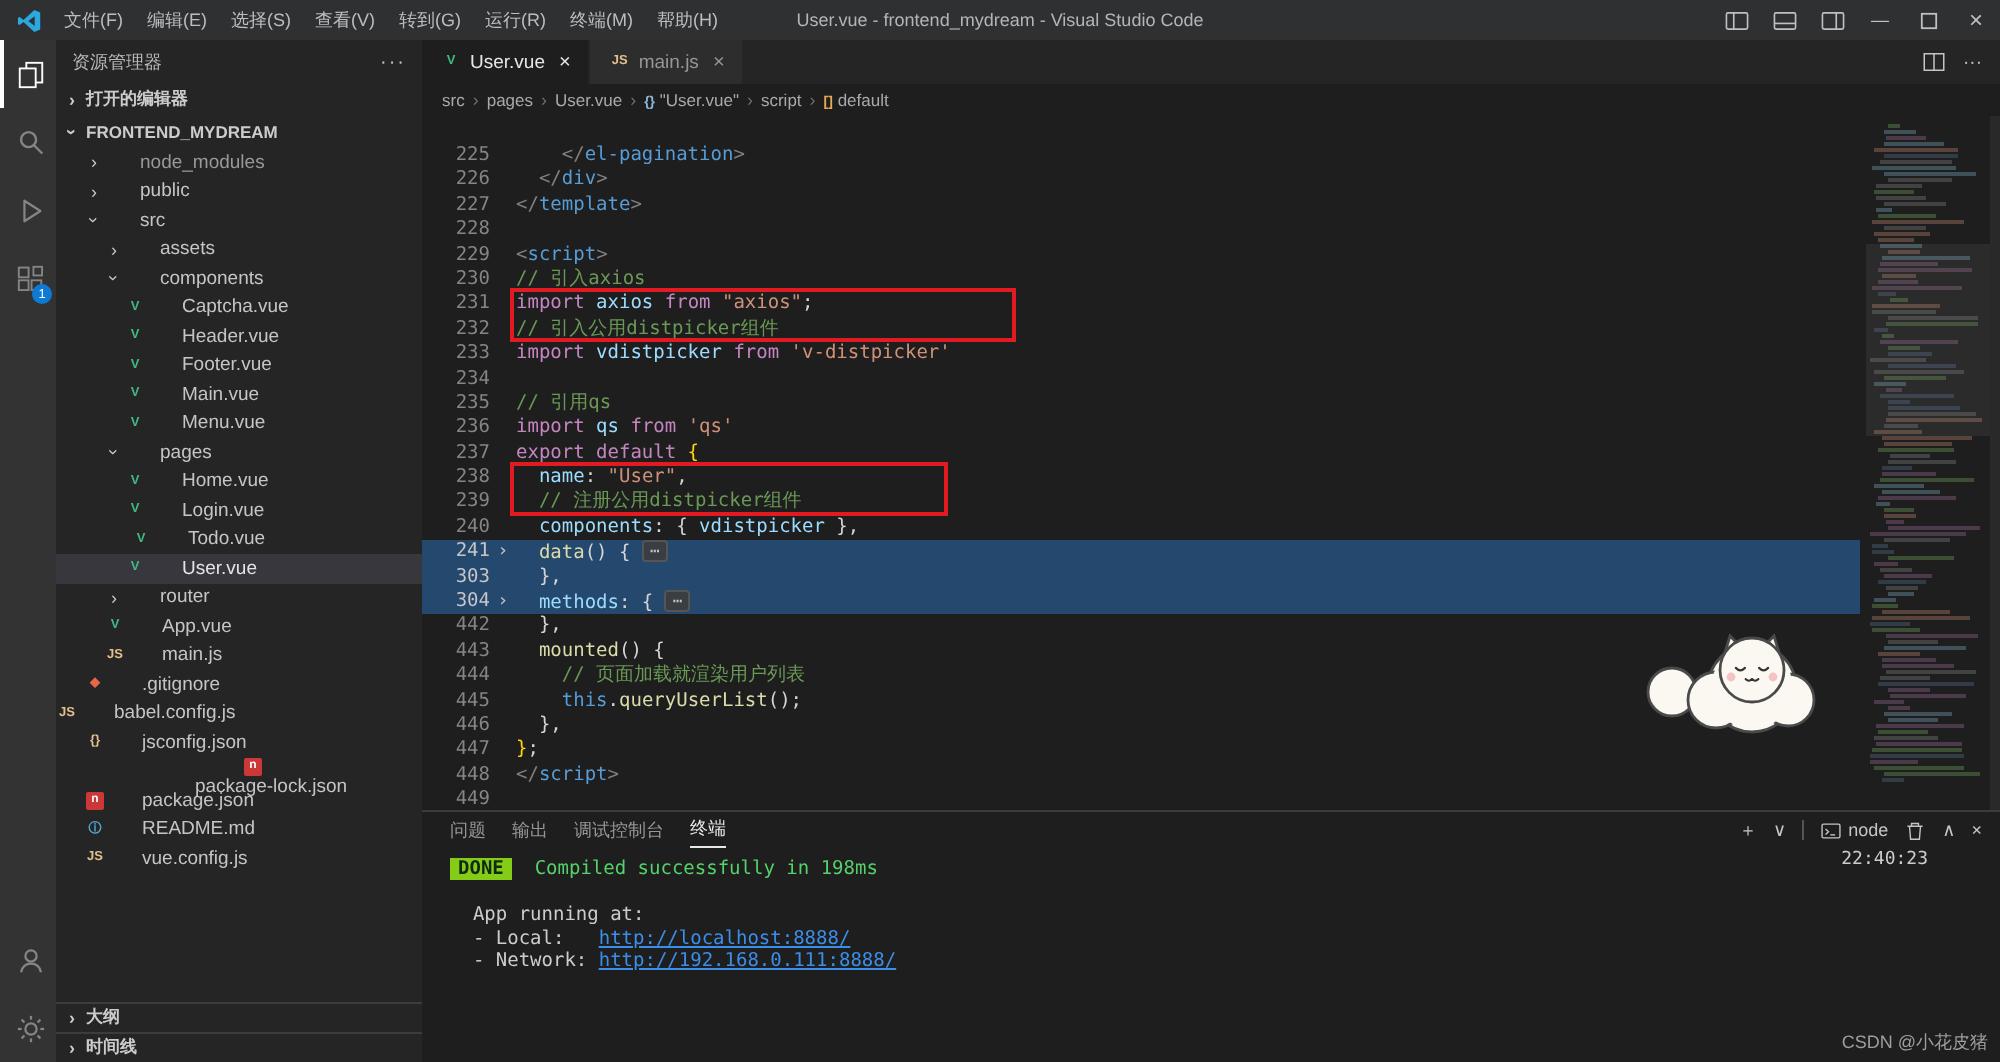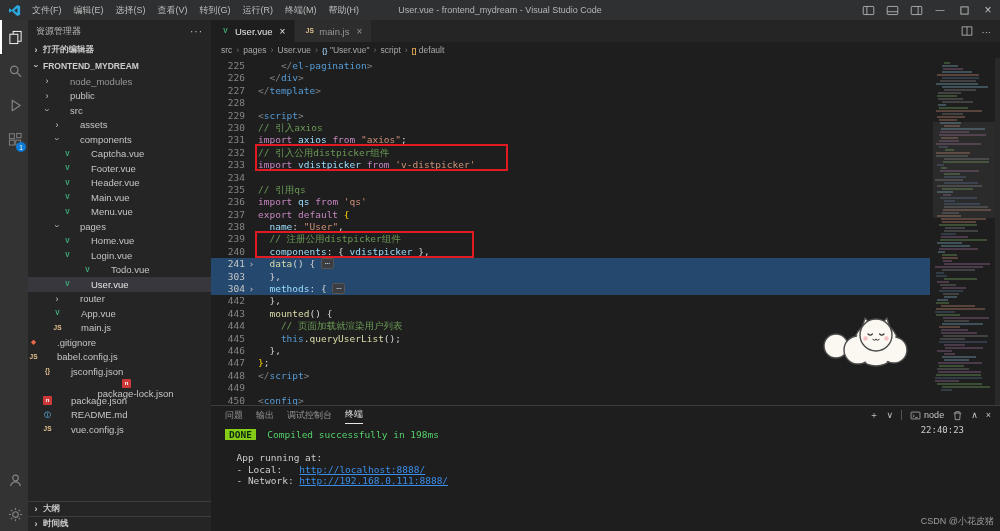--- a/index.html
+++ b/index.html
@@ -55,21 +55,21 @@
   .tab.active{background:#1e1e1e;color:#e7e7e7}
   .tab-close{font-size:10px;margin-left:3px;color:inherit}
   .tab-actions{margin-left:auto;display:flex;align-items:center;gap:9px;padding:0 9px;color:#c5c5c5}
   .breadcrumbs{height:16px;display:flex;align-items:center;font-size:8.5px;color:#a9a9a9;padding:0 10px;gap:4px;flex:0 0 16px;white-space:nowrap}
   .bc-sep{color:#707070;font-size:9px}
   .bc-icon{font-size:7px;font-weight:bold}
 
   
   .code-area{flex:1;position:relative;overflow:hidden;font-family:"DejaVu Sans Mono",monospace;
              font-size:9.5px;line-height:12.4px;min-height:0}
-  .code-lines{position:absolute;top:2px;left:0;right:70px}
+  .code-lines{position:absolute;top:14px;left:0;right:70px}
   .code-line{display:flex;height:12.4px;white-space:pre}
   .code-line.sel{background:#25486e}
   .gutter{width:34px;flex:0 0 34px;text-align:right;color:#858585}
   .code-line.sel .gutter{color:#c6c6c6}
   .foldcol{width:13px;flex:0 0 13px;text-align:center;font-size:9px;color:#c5c5c5}
   .content{flex:1}
   .tk-c{color:#6a9955}.tk-k{color:#c586c0}.tk-s{color:#ce9178}.tk-v{color:#9cdcfe}
   .tk-f{color:#dcdcaa}.tk-t{color:#569cd6}.tk-p{color:#808080}.tk-w{color:#d4d4d4}.tk-y{color:#ffd700}
   .tk-fold{display:inline-block;background:#3a3d41;color:#c5c5c5;border:1px solid #555;border-radius:2px;
            padding:0 3px;font-size:8px;line-height:9px;vertical-align:1px}
@@ -239,25 +239,25 @@
           <div class="tree-row" style="padding-left: 24px;">
             <span class="chev down">›</span>
             <span class="label">components</span>
           </div>
           <div class="tree-row" style="padding-left: 34px; align-items: center;">
             <span class="fi" style="color: rgb(66, 185, 131);">V</span>
             <span class="label">Captcha.vue</span>
           </div>
           <div class="tree-row" style="padding-left: 34px;">
             <span class="fi" style="color: rgb(66, 185, 131);">V</span>
+            <span class="label">Header.vue</span>
+          </div>
+          <div class="tree-row" style="padding-left: 34px;">
+            <span class="fi" style="color: rgb(66, 185, 131);">V</span>
             <span class="label">Footer.vue</span>
-          </div>
-          <div class="tree-row" style="padding-left: 34px;">
-            <span class="fi" style="color: rgb(66, 185, 131);">V</span>
-            <span class="label">Header.vue</span>
           </div>
           <div class="tree-row" style="padding-left: 34px; align-items: center;">
             <span class="fi" style="color: rgb(66, 185, 131);">V</span>
             <span class="label">Main.vue</span>
           </div>
           <div class="tree-row" style="padding-left: 34px;">
             <span class="fi" style="color: rgb(66, 185, 131);">V</span>
             <span class="label">Menu.vue</span>
           </div>
           <div class="tree-row" style="padding-left: 24px;">
@@ -265,41 +265,41 @@
             <span class="label">pages</span>
           </div>
           <div class="tree-row" style="padding-left: 34px;">
             <span class="fi" style="color: rgb(66, 185, 131);">V</span>
             <span class="label">Home.vue</span>
           </div>
           <div class="tree-row" style="padding-left: 34px;">
             <span class="fi" style="color: rgb(66, 185, 131);">V</span>
             <span class="label">Login.vue</span>
           </div>
-          <div class="tree-row" style="padding-left: 54px;">
+          <div class="tree-row" style="padding-left: 37px;">
             <span class="fi" style="color: rgb(66, 185, 131);">V</span>
             <span class="label">Todo.vue</span>
           </div>
           <div class="tree-row selected" style="padding-left: 34px;">
             <span class="fi" style="color: rgb(66, 185, 131);">V</span>
             <span class="label">User.vue</span>
           </div>
           <div class="tree-row" style="padding-left: 24px;">
             <span class="chev">›</span>
             <span class="label">router</span>
           </div>
           <div class="tree-row" style="padding-left: 24px;">
             <span class="fi" style="color: rgb(66, 185, 131);">V</span>
             <span class="label">App.vue</span>
           </div>
           <div class="tree-row" style="padding-left: 24px;">
             <span class="fi" style="color: rgb(226, 192, 141);">JS</span>
             <span class="label">main.js</span>
           </div>
-          <div class="tree-row" style="">
+          <div class="tree-row" style="padding-left: 14px;">
             <span class="fi" style="color: rgb(232, 103, 74);">◆</span>
             <span class="label">.gitignore</span>
           </div>
           <div class="tree-row" style="">
             <span class="fi" style="color: rgb(226, 192, 141);">JS</span>
             <span class="label">babel.config.js</span>
           </div>
           <div class="tree-row" style="padding-left: 14px;">
             <span class="fi" style="color: rgb(226, 192, 141);">{}</span>
             <span class="label">jsconfig.json</span>

